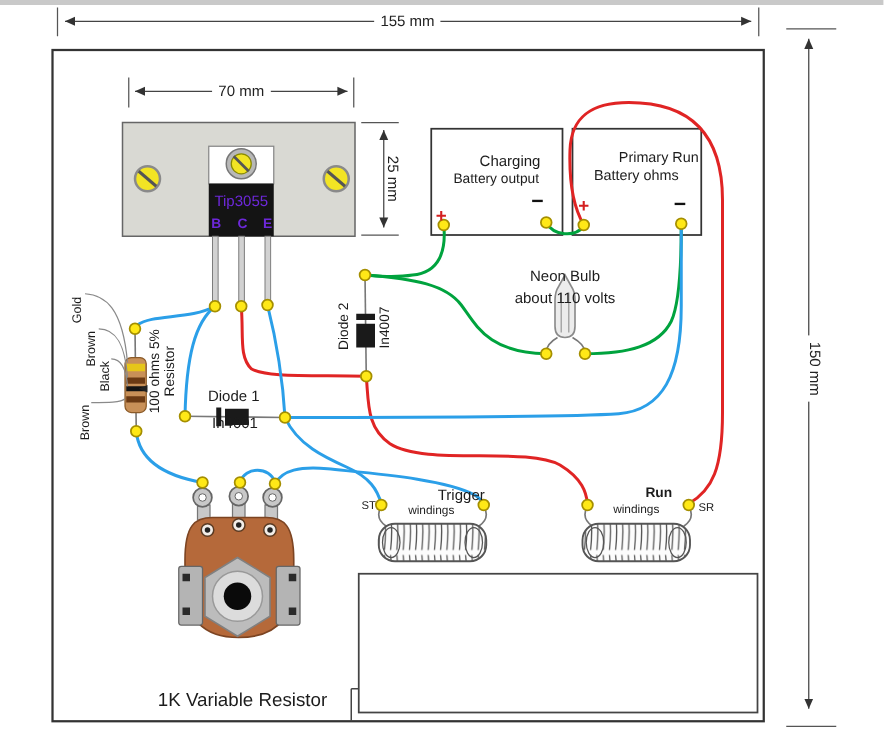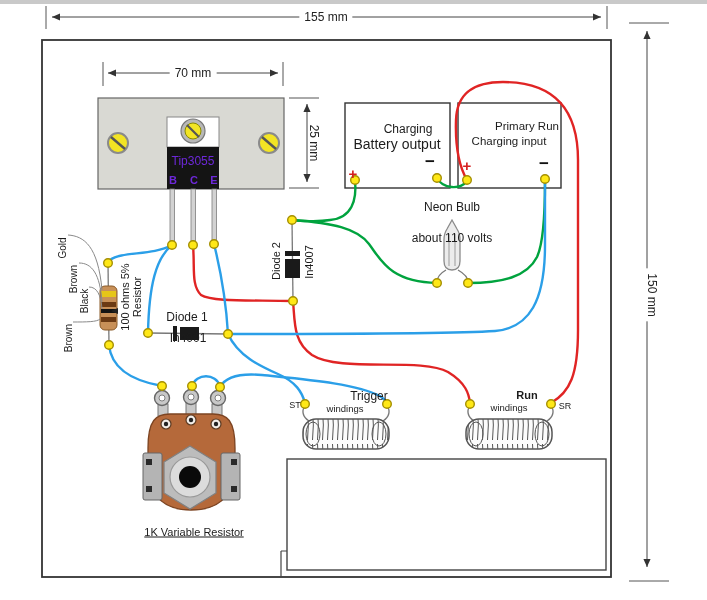--- a/index.html
+++ b/index.html
@@ -232,46 +232,46 @@
 <span class="lbl dim" style="left:193px;top:73px;">70 mm</span>
 <span class="lbl dim cw" style="left:314px;top:143px;">25 mm</span>
 <span class="lbl dim cw" style="left:652px;top:295px;">150 mm</span>
 
 <span class="lbl white" style="left:193px;top:161px;font-size:12px;">Tip3055</span>
 <span class="lbl white" style="left:173px;top:180px;font-size:11px;font-weight:700;">B</span>
 <span class="lbl white" style="left:194px;top:180px;font-size:11px;font-weight:700;">C</span>
 <span class="lbl white" style="left:214px;top:180px;font-size:11px;font-weight:700;">E</span>
 
 <span class="lbl" style="left:408px;top:129px;font-size:12px;">Charging</span>
-<span class="lbl" style="left:397px;top:144px;font-size:14px;">Battery output</span>
+<span class="lbl" style="left:397px;top:144px;font-size:11px;">Battery output</span>
 <span class="lbl plus" style="left:353px;top:173px;">+</span>
 <span class="lbl minus" style="left:430px;top:161px;">−</span>
 
 <span class="lbl" style="left:509px;top:127px;font-size:11.5px;margin-left:18px;">Primary Run</span>
-<span class="lbl" style="left:509px;top:142px;font-size:11.5px;">Charging input</span>
+<span class="lbl" style="left:509px;top:142px;font-size:11.5px;">Battery ohms</span>
 <span class="lbl plus" style="left:467px;top:165px;">+</span>
 <span class="lbl minus" style="left:544px;top:163px;">−</span>
 
-<span class="lbl" style="left:452px;top:207px;font-size:12px;">Neon Bulb</span>
+<span class="lbl" style="left:452px;top:221px;font-size:12px;">Neon Bulb</span>
 <span class="lbl" style="left:452px;top:238px;font-size:12px;">about 110 volts</span>
 
 <span class="lbl ccw" style="left:276px;top:261px;font-size:11px;">Diode 2</span>
 <span class="lbl ccw" style="left:309px;top:262px;font-size:11px;">In4007</span>
 
 <span class="lbl" style="left:187px;top:317px;font-size:12px;">Diode 1</span>
 <span class="lbl" style="left:188px;top:338px;font-size:12px;">In4001</span>
 
 <span class="lbl ccw" style="left:63px;top:248px;font-size:10px;">Gold</span>
 <span class="lbl ccw" style="left:74px;top:279px;font-size:10px;">Brown</span>
 <span class="lbl ccw" style="left:85px;top:301px;font-size:10px;">Black</span>
 <span class="lbl ccw" style="left:69px;top:338px;font-size:10px;">Brown</span>
 <span class="lbl ccw" style="left:125px;top:297px;font-size:11px;">100 ohms 5%</span>
 <span class="lbl ccw" style="left:137px;top:297px;font-size:11px;">Resistor</span>
 
-<span class="lbl" style="left:194px;top:532px;font-size:11px;text-decoration:underline;">1K Variable Resistor</span>
+<span class="lbl" style="left:194px;top:560px;font-size:15px;">1K Variable Resistor</span>
 
 <span class="lbl" style="left:345px;top:396px;font-size:12px;margin-left:24px;">Trigger</span>
 <span class="lbl" style="left:345px;top:409px;font-size:9.5px;">windings</span>
 <span class="lbl" style="left:295px;top:405px;font-size:9px;">ST</span>
 
 <span class="lbl" style="left:527px;top:395px;font-size:11px;font-weight:bold;">Run</span>
 <span class="lbl" style="left:509px;top:408px;font-size:9.5px;">windings</span>
 <span class="lbl" style="left:565px;top:406px;font-size:9px;">SR</span>
 
 </div>

